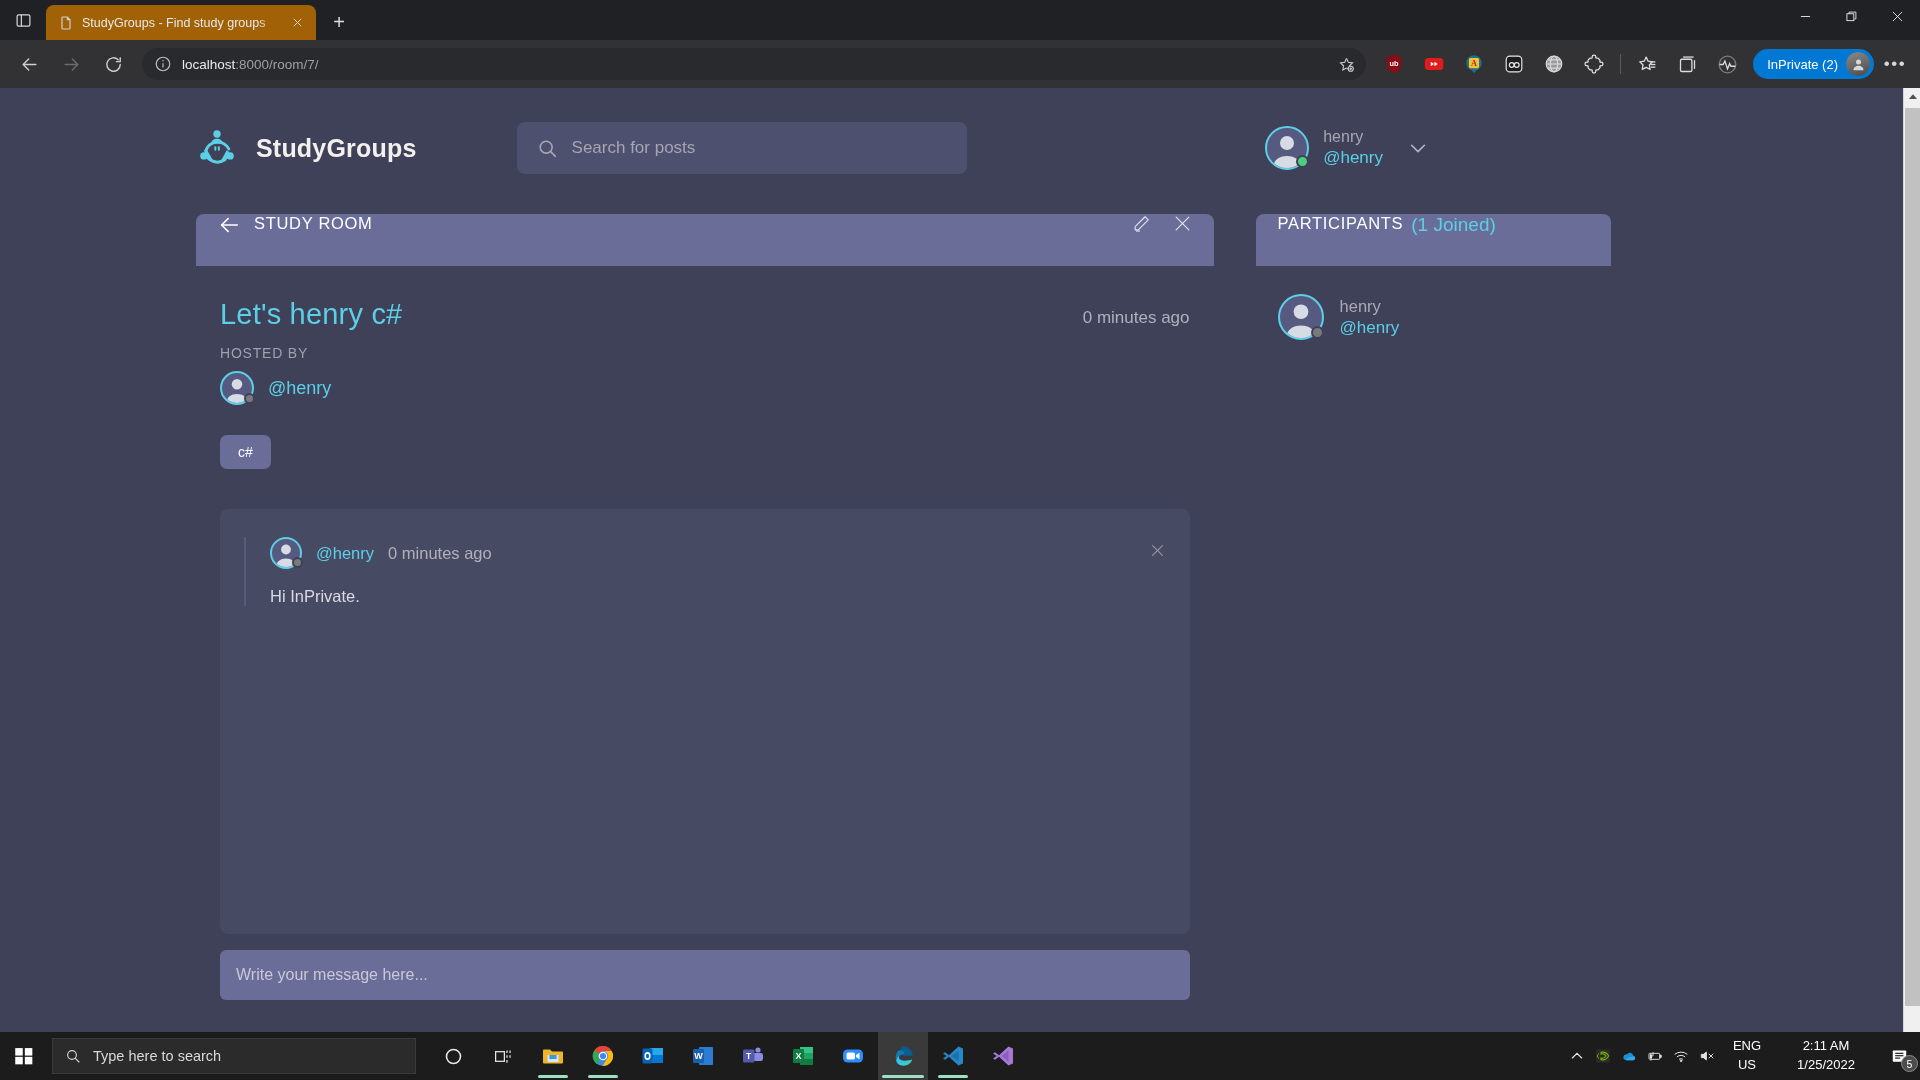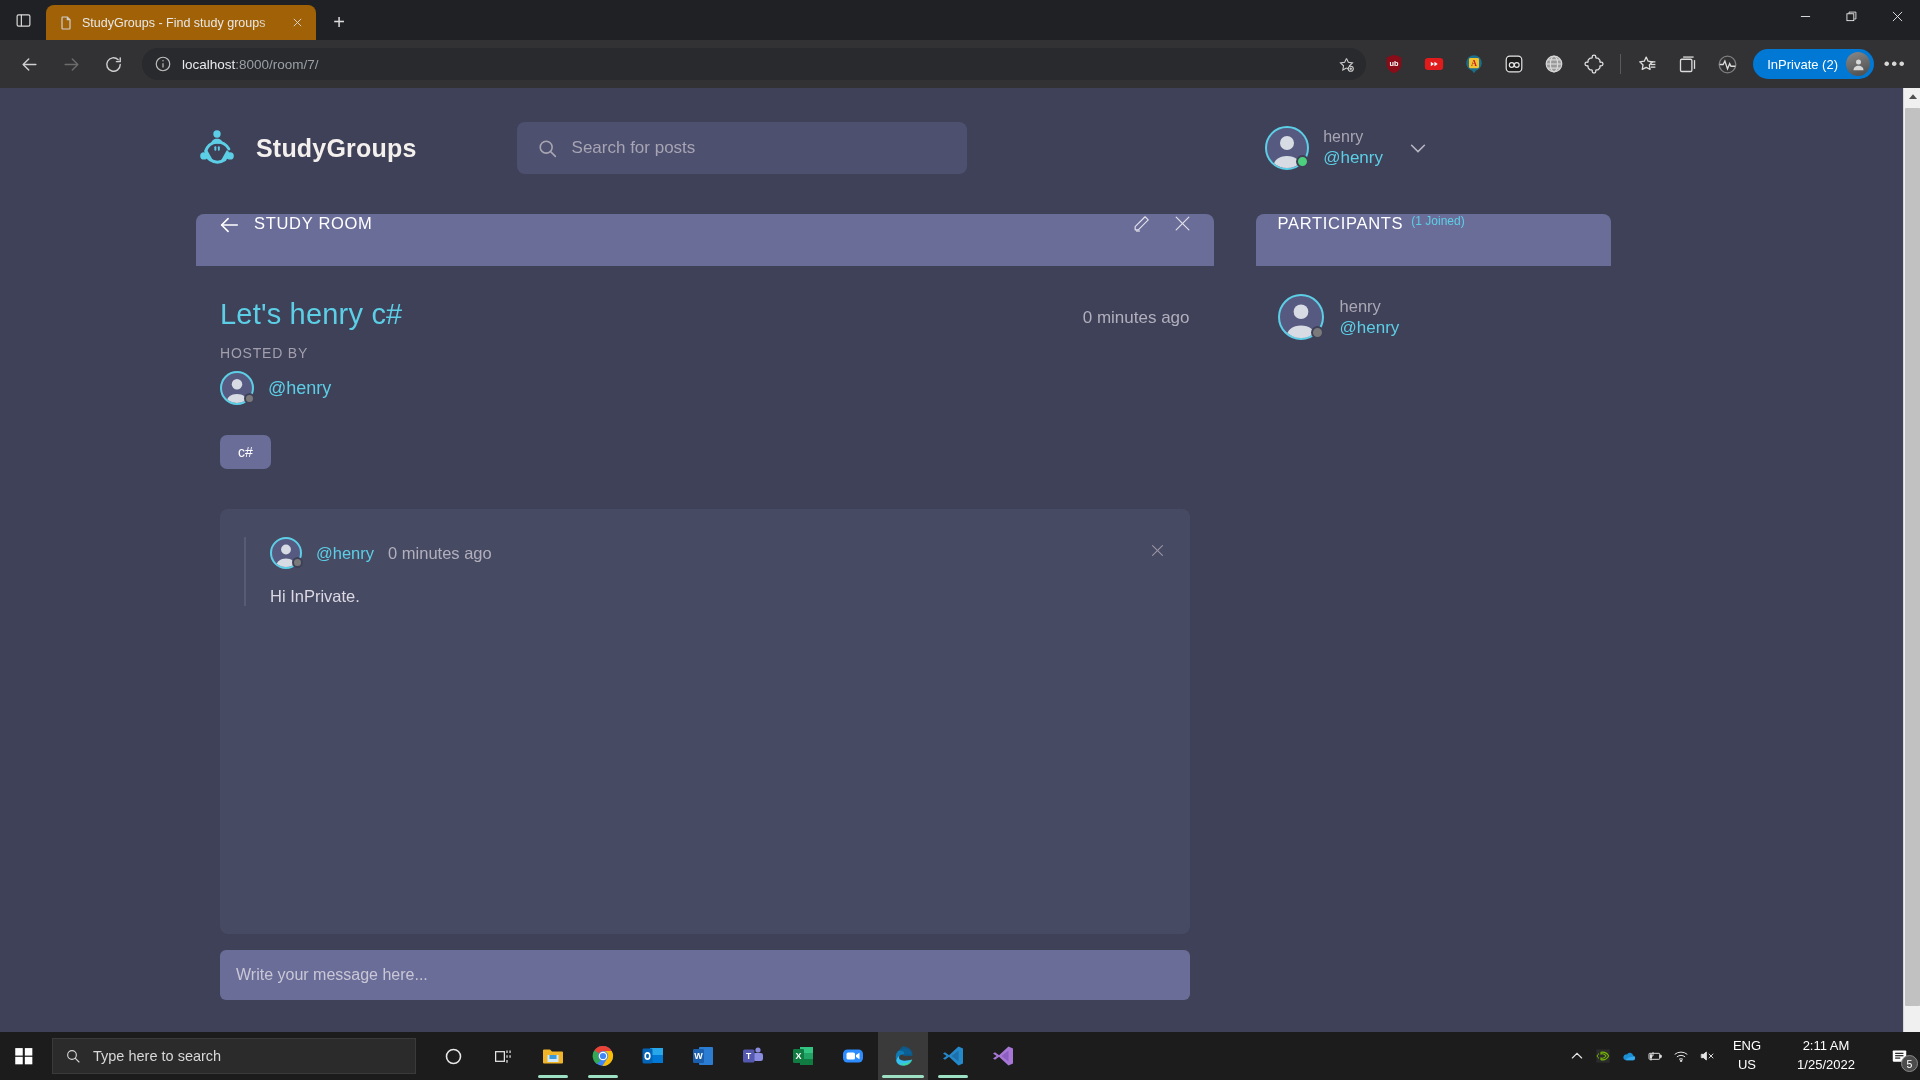--- a/index.html
+++ b/index.html
@@ -191,21 +191,21 @@
 
   .panel-head {
     height: 52px; background: #6b6d99; border-radius: 8px 8px 0 0;
     display: flex; align-items: flex-start; padding: 0 22px;
     color: #fff;
   }
   .panel-head .back-icon { width: 22px; height: 22px; color: #fff; margin-right: 14px; }
   .panel-head .ph-title {
     font-size: 16.5px; letter-spacing: .7px; font-weight: 500;
   }
-  .panel-head .ph-count { font-size: 12px; color: #5ccfe6; margin-left: 8px; }
+  .panel-head .ph-count { font-size: 19px; color: #5ccfe6; margin-left: 8px; }
   .ph-actions { margin-left: auto; display: flex; align-items: center; gap: 22px; }
   .ph-actions .ic { width: 19px; height: 19px; color: #e2e0ea; }
 
   .room-body {
     background: #3f4158; padding: 32px 0 0 0;
   }
   .room-top { display: flex; padding: 0 24px; }
   .room-title {
     color: #5ccfe6; font-size: 29px; font-weight: 500; letter-spacing: .2px;
   }

